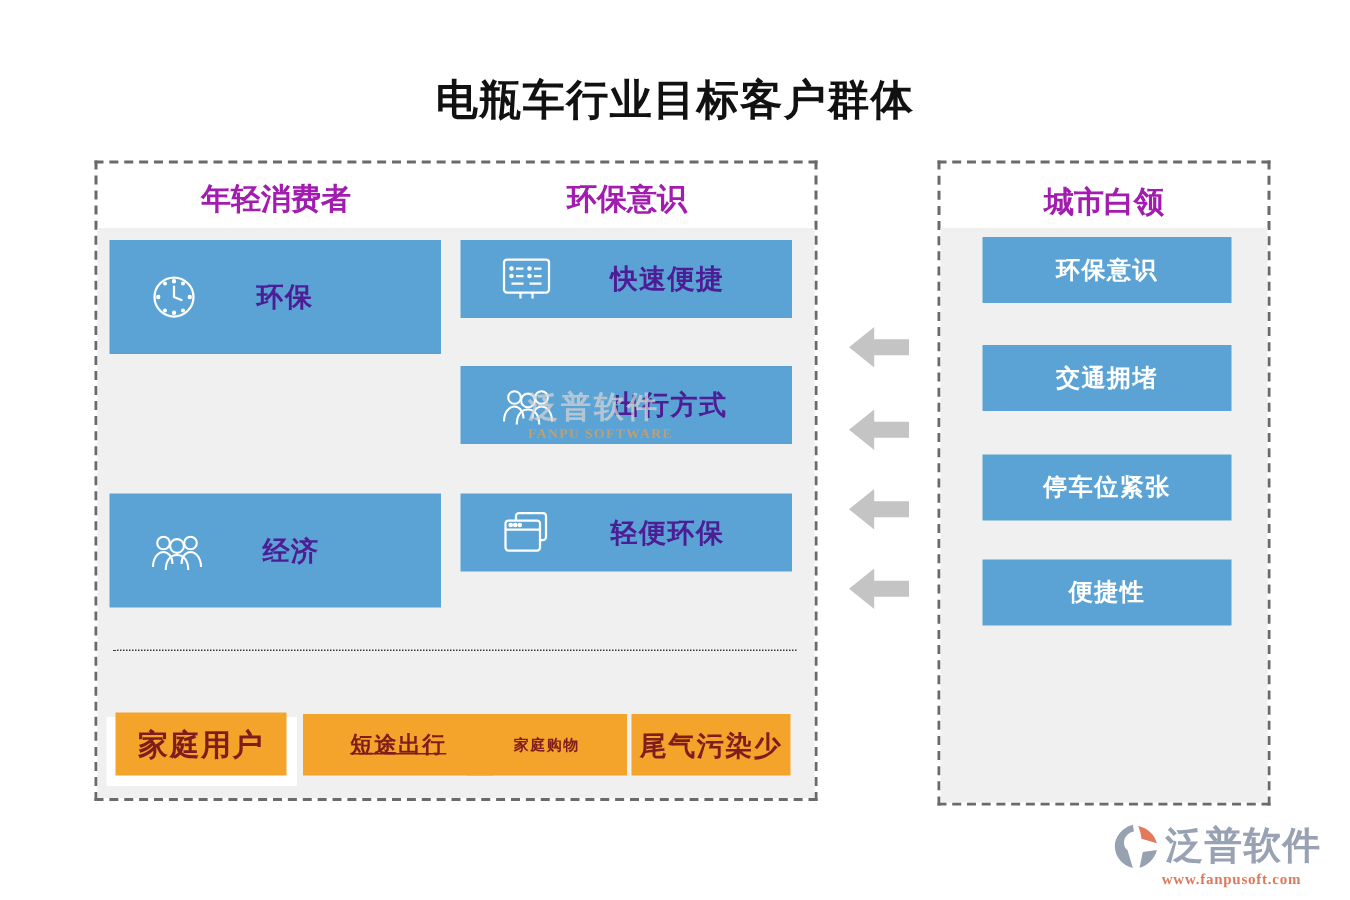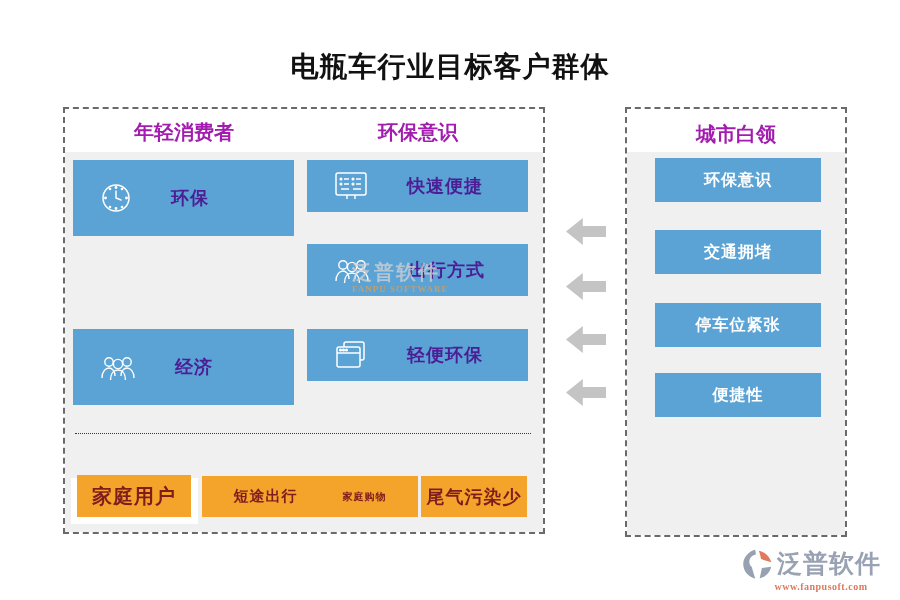--- a/index.html
+++ b/index.html
@@ -40,21 +40,21 @@
   .dotted-sep{
     position:absolute;left:10px;top:324px;width:456px;height:0;
     border-top:1.5px dotted #3a3a3a;
   }
   .white-backing{position:absolute;left:6px;top:369px;width:127px;height:46px;background:#ffffff;}
   .orangebox{
     position:absolute;background:#f5a42b;color:#7f1d1d;display:flex;align-items:center;
     justify-content:center;font-weight:bold;letter-spacing:1px;
   }
   .ob1{left:12px;top:366px;width:114px;height:42px;font-size:20px;}
-  .ob2{left:137px;top:367px;width:127px;height:41px;font-size:15px;}
+  .ob2{left:137px;top:367px;width:127px;height:41px;font-size:15px;text-decoration:underline;}
   .ob3{left:246px;top:367px;width:107px;height:41px;font-size:10px;}
   .ob4{left:356px;top:367px;width:106px;height:41px;font-size:18px;}
   .arrow{
     position:absolute;left:566px;width:40px;height:27px;background:#c4c4c4;
     clip-path:polygon(0 50%,42% 0,42% 30%,100% 30%,100% 70%,42% 70%,42% 100%);
     filter:drop-shadow(2px 2px 1.5px rgba(0,0,0,0.25));
   }
   .ar1{top:218px;}.ar2{top:273px;}.ar3{top:326px;}.ar4{top:379px;}
   .watermark{position:absolute;left:352px;top:262px;z-index:3;pointer-events:none;line-height:1;}
   .wm-cn{font-size:20px;font-weight:bold;color:rgba(210,210,210,0.75);letter-spacing:2px;}

